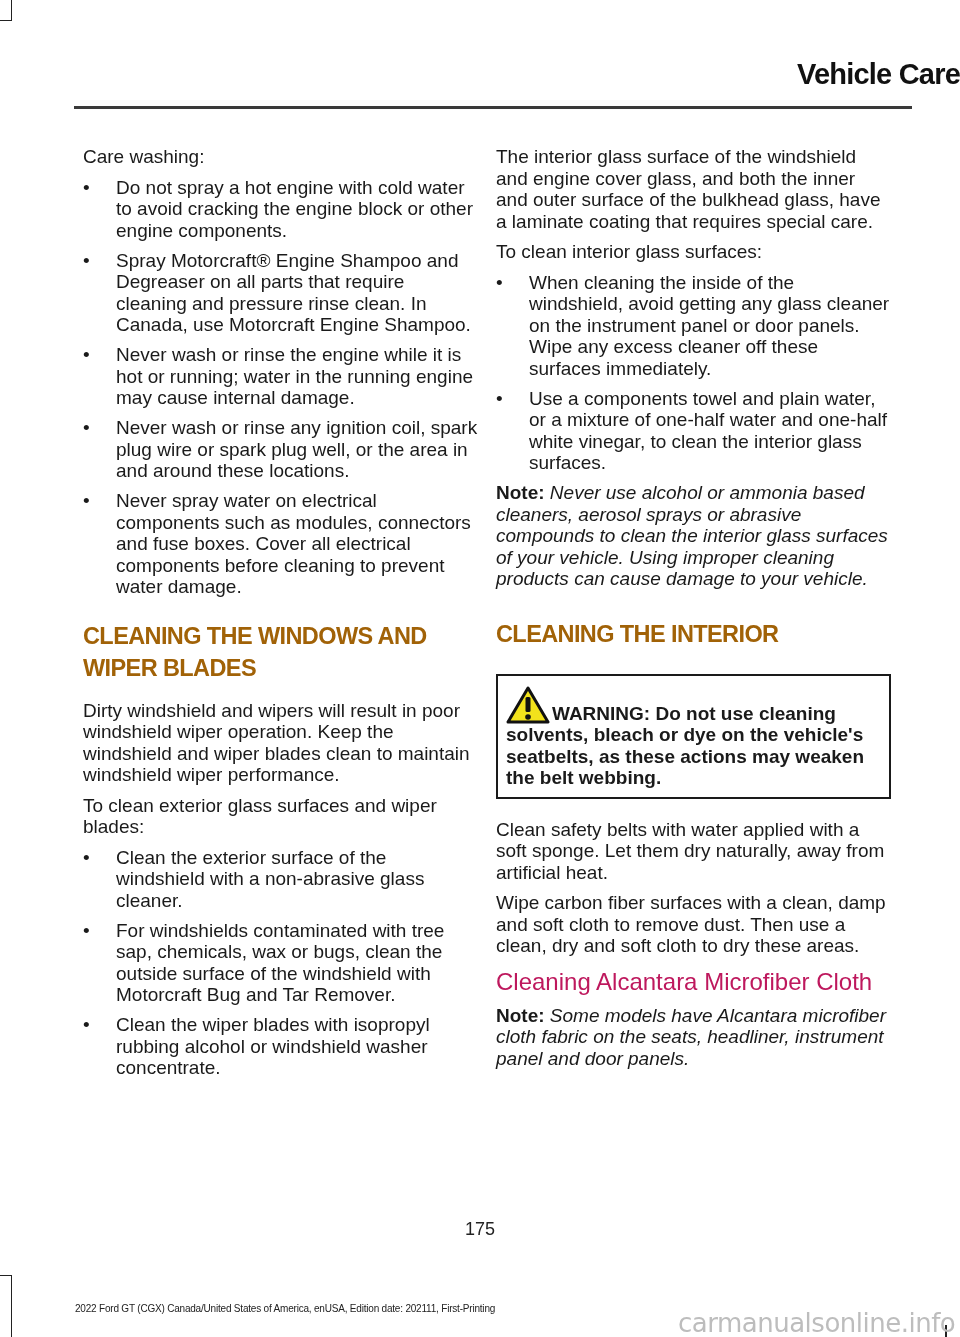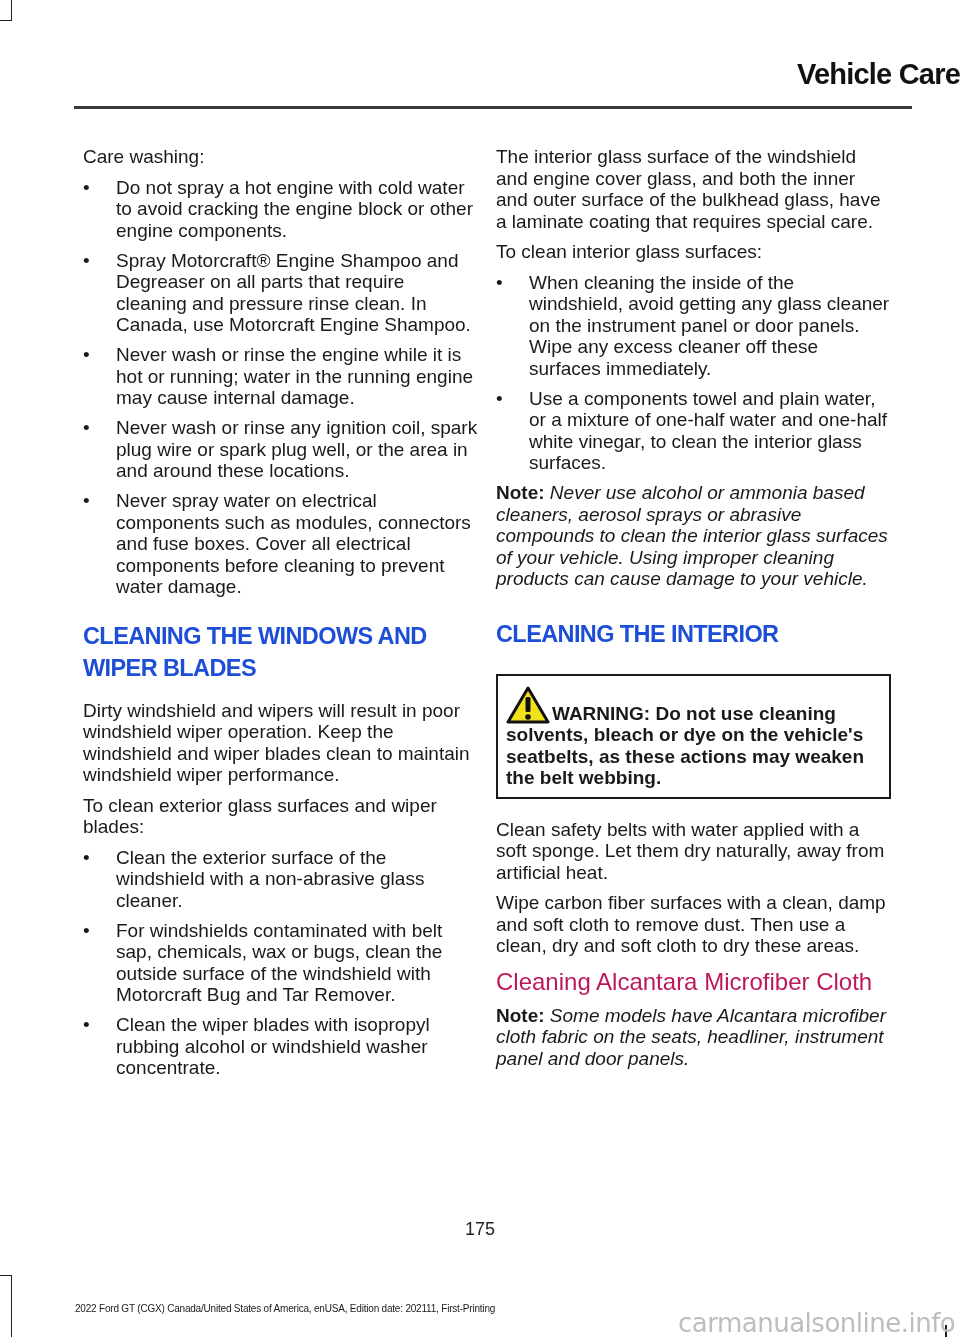--- a/index.html
+++ b/index.html
@@ -15,21 +15,21 @@
                   font-family: "Liberation Sans", sans-serif; }
   .header-rule { position: absolute; top: 106px; left: 74px; width: 838px; height: 2.5px; background: #3a3a3a; }
   .col { position: absolute; top: 146px; font-size: 19px; line-height: 21.5px; color: #1a1a1a; }
   .col-left { left: 83px; width: 395px; }
   .col-right { left: 496px; width: 395px; }
   p { margin: 0 0 9px 0; }
   ul { list-style: none; margin: 0 0 6px 0; padding: 0; }
   li { position: relative; padding-left: 33px; margin-bottom: 8.5px; }
   li .bullet { position: absolute; left: 0; top: 0; }
   h2 { margin: 22px 0 16px 0; font-size: 23.5px; line-height: 32px; font-weight: 900;
-       letter-spacing: -0.6px; text-transform: uppercase; color: #1d4ed8; }
+       letter-spacing: -0.6px; text-transform: uppercase; color: #a16207; }
   h3 { margin: 14px 0 12px 0; font-size: 24px; line-height: 22px; font-weight: normal; color: #be185d; }
   .note b { font-weight: bold; font-style: normal; }
   .note i { font-style: italic; }
   .warning-box { border: 2.5px solid #1a1a1a; padding: 10px 8px 8px 8px; margin: 24px 0 20px 0; font-weight: bold; }
   .warning-icon { display: inline-block; width: 44px; height: 38px; vertical-align: -4px; margin-right: 2px; }
   .page-number { position: absolute; top: 1219px; left: 0; width: 960px; text-align: center;
                  font-size: 18px; color: #222; }
   .footer { position: absolute; top: 1303px; left: 75px; font-size: 10px; color: #222; letter-spacing: -0.2px; }
   .watermark { position: absolute; top: 1308px; left: 678px; font-size: 26px; color: #bdbdbd;
                letter-spacing: -0.5px; font-family: "DejaVu Sans", sans-serif; }
@@ -52,21 +52,21 @@
     <li><span class="bullet">•</span><span>Never wash or rinse the engine while it is hot or running; water in the running engine may cause internal damage.</span></li>
     <li><span class="bullet">•</span><span>Never wash or rinse any ignition coil, spark plug wire or spark plug well, or the area in and around these locations.</span></li>
     <li><span class="bullet">•</span><span>Never spray water on electrical components such as modules, connectors and fuse boxes. Cover all electrical components before cleaning to prevent water damage.</span></li>
   </ul>
 
   <h2>CLEANING THE WINDOWS AND WIPER BLADES</h2>
   <p>Dirty windshield and wipers will result in poor windshield wiper operation. Keep the windshield and wiper blades clean to maintain windshield wiper performance.</p>
   <p>To clean exterior glass surfaces and wiper blades:</p>
   <ul>
     <li><span class="bullet">•</span><span>Clean the exterior surface of the windshield with a non-abrasive glass cleaner.</span></li>
-    <li><span class="bullet">•</span><span>For windshields contaminated with belt sap, chemicals, wax or bugs, clean the outside surface of the windshield with Motorcraft Bug and Tar Remover.</span></li>
+    <li><span class="bullet">•</span><span>For windshields contaminated with tree sap, chemicals, wax or bugs, clean the outside surface of the windshield with Motorcraft Bug and Tar Remover.</span></li>
     <li><span class="bullet">•</span><span>Clean the wiper blades with isopropyl rubbing alcohol or windshield washer concentrate.</span></li>
   </ul>
 </div>
 
 <div class="col col-right">
   <p>The interior glass surface of the windshield and engine cover glass, and both the inner and outer surface of the bulkhead glass, have a laminate coating that requires special care.</p>
   <p>To clean interior glass surfaces:</p>
   <ul>
     <li><span class="bullet">•</span><span>When cleaning the inside of the windshield, avoid getting any glass cleaner on the instrument panel or door panels. Wipe any excess cleaner off these surfaces immediately.</span></li>
     <li><span class="bullet">•</span><span>Use a components towel and plain water, or a mixture of one-half water and one-half white vinegar, to clean the interior glass surfaces.</span></li>

